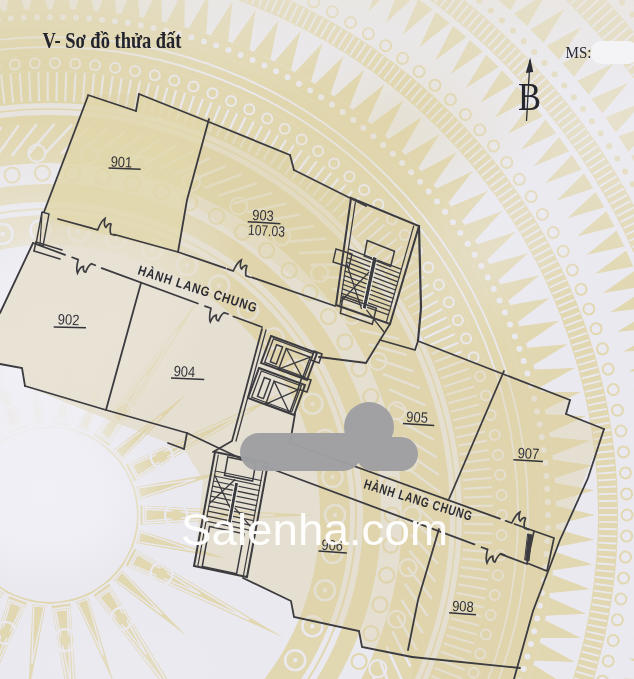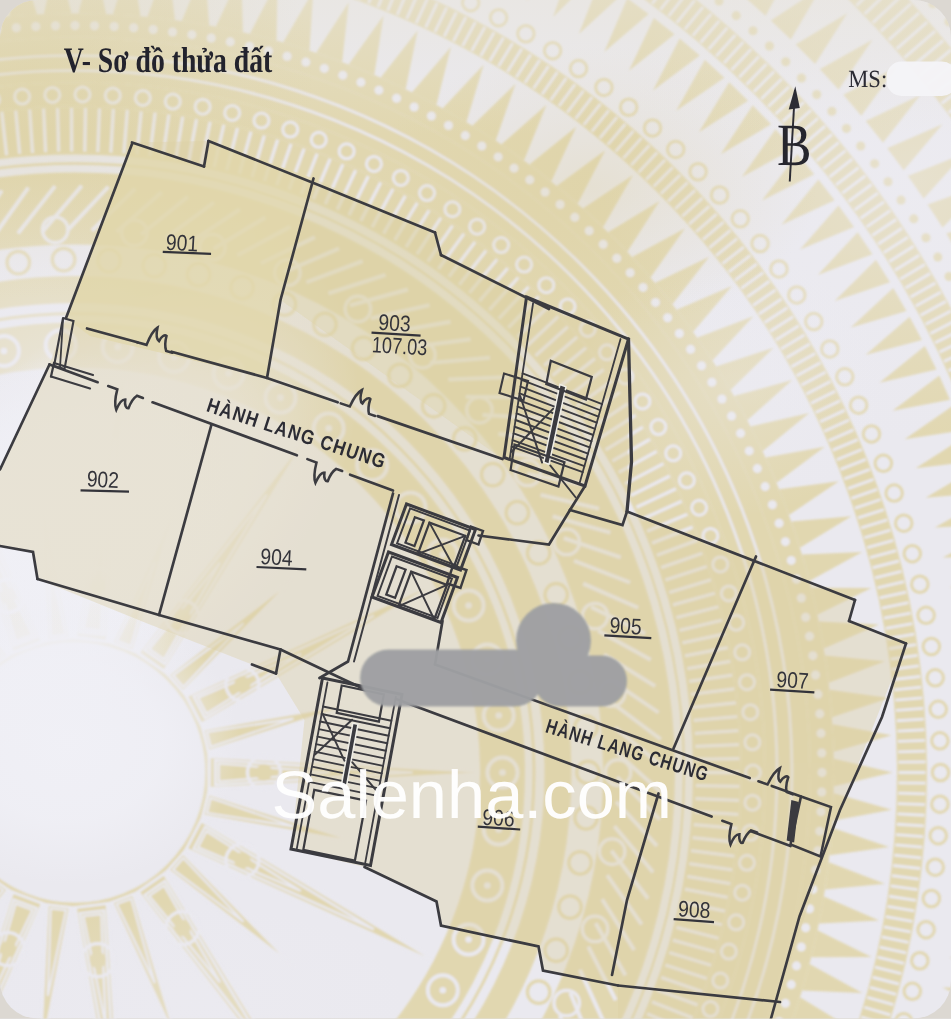--- a/index.html
+++ b/index.html
@@ -1,14 +1,14 @@
 <!DOCTYPE html>
 <html><head><meta charset="utf-8"><style>
 html,body{margin:0;padding:0;background:#dcd8d2;}
-#page{width:634px;height:679px;overflow:hidden;position:relative;border-radius:25px;}
+#page{width:634px;height:679px;overflow:hidden;position:relative;}
 </style></head>
 <body>
 <div id="page">
 <svg width="634" height="679" viewBox="0 0 634 679">
 <defs>
 <radialGradient id="glare1" cx="0.5" cy="0.5" r="0.5">
  <stop offset="0%" stop-color="#f0f0f6" stop-opacity="0.97"></stop>
  <stop offset="55%" stop-color="#f0f0f6" stop-opacity="0.78"></stop>
  <stop offset="100%" stop-color="#f0f0f6" stop-opacity="0"></stop>
 </radialGradient>

